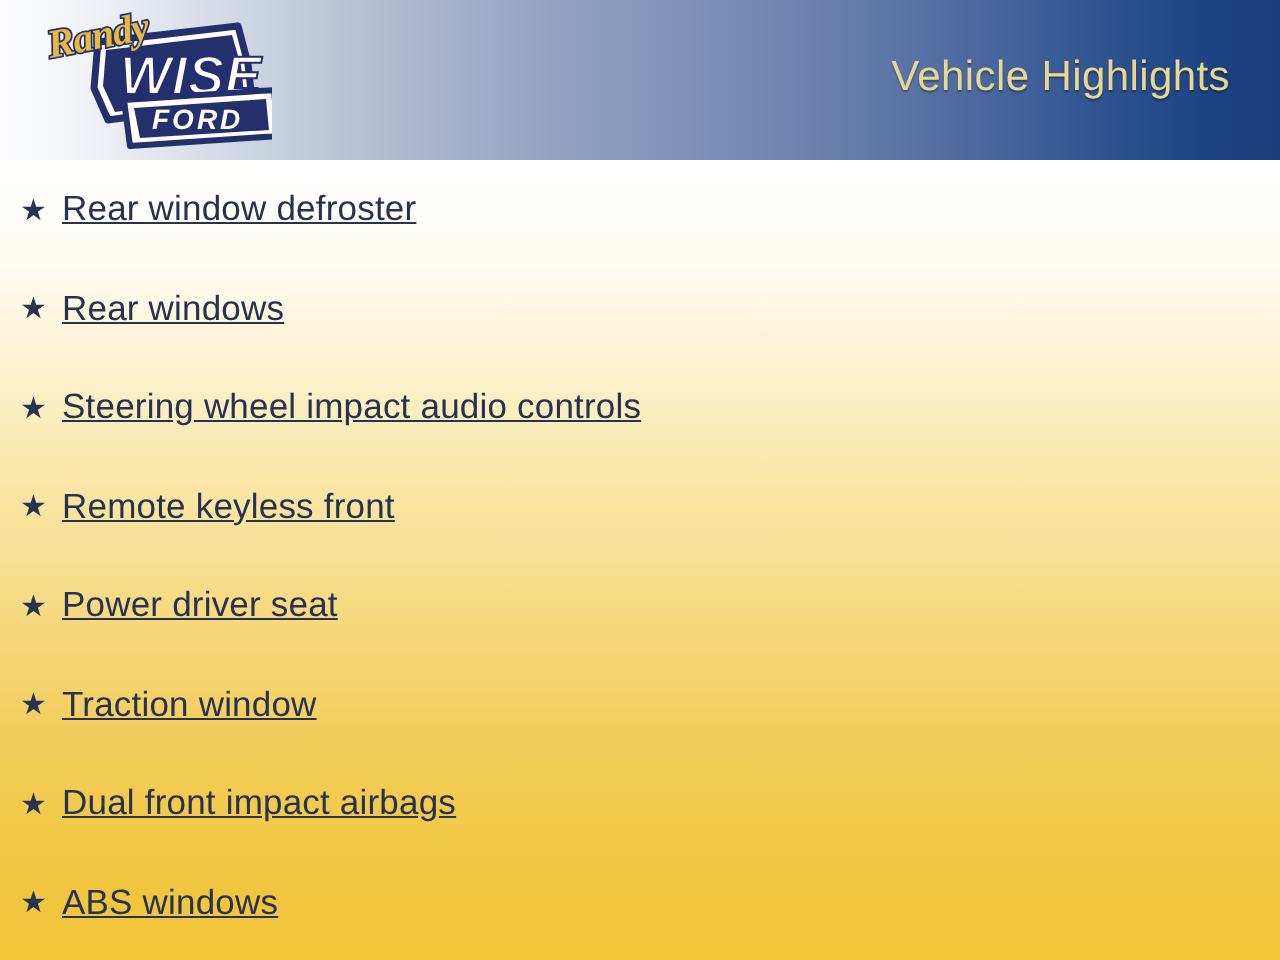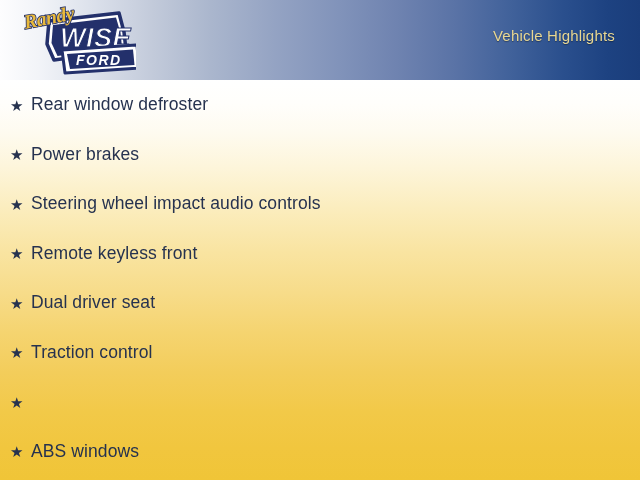--- a/index.html
+++ b/index.html
@@ -43,21 +43,21 @@
         #1d4281 95%,
         #1a3d7b 100%);
     overflow: hidden;
     text-decoration: underline;
   }
 
   .header-title {
     position: absolute;
     right: 25px;
     top: 27px;
-    font-size: 15px;
+    font-size: 21px;
     letter-spacing: 0.2px;
     color: #e8d793;
     text-shadow: 0 1px 1px rgba(0,0,0,0.35);
     white-space: nowrap;
   }
 
   
   .logo {
     position: absolute;
     left: 6px;
@@ -121,20 +121,21 @@
     text-align: left;
     padding-top: 1px;
   }
 
   .hl-text {
     flex: 1 1 auto;
     font-size: 17.5px;
     color: #26324f;
     letter-spacing: 0.1px;
     white-space: nowrap;
+    text-decoration: underline;
   }
 </style>
 </head>
 <body>
 
 <div id="page">
 
   <div class="header">
 
     <div class="logo">
@@ -169,40 +170,41 @@
   </div>
 
   <div class="body-panel">
     <ul class="hl-list" id="highlights-list">
     <li class="hl-item">
           <span class="hl-star">★</span>
           <span class="hl-text">Rear window defroster</span>
         </li>
         <li class="hl-item">
           <span class="hl-star">★</span>
-          <span class="hl-text">Power brakes</span>
+          <span class="hl-text">Rear windows</span>
         </li>
         <li class="hl-item">
           <span class="hl-star">★</span>
           <span class="hl-text">Steering wheel impact audio controls</span>
         </li>
         <li class="hl-item">
           <span class="hl-star">★</span>
           <span class="hl-text">Remote keyless front</span>
         </li>
         <li class="hl-item">
           <span class="hl-star">★</span>
-          <span class="hl-text">Dual driver seat</span>
-        </li>
-        <li class="hl-item">
-          <span class="hl-star">★</span>
-          <span class="hl-text">Traction control</span>
-        </li>
-        <li class="hl-item">
-          <span class="hl-star">★</span>
+          <span class="hl-text">Power driver seat</span>
+        </li>
+        <li class="hl-item">
+          <span class="hl-star">★</span>
+          <span class="hl-text">Traction window</span>
+        </li>
+        <li class="hl-item">
+          <span class="hl-star">★</span>
+          <span class="hl-text">Dual front impact airbags</span>
         </li>
         <li class="hl-item">
           <span class="hl-star">★</span>
           <span class="hl-text">ABS windows</span>
         </li>
       </ul>
   </div>
 
 </div>
 

